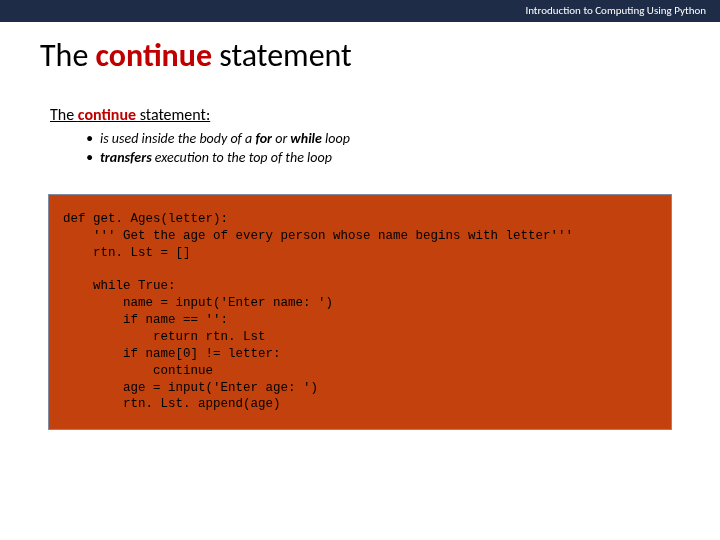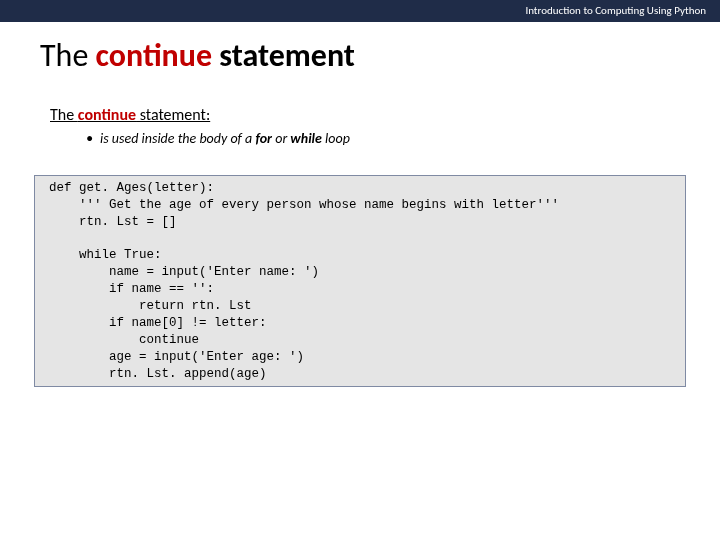--- a/index.html
+++ b/index.html
@@ -25,21 +25,21 @@
   .main-title {
     font-size: 32px;
     font-weight: normal;
     color: #000;
   }
   .main-title .kw {
     color: #c00000;
     font-weight: bold;
   }
   .main-title .bold {
-    font-weight: bold;
+    font-weight: normal;
     color: #000;
   }
   .content {
     padding: 20px 74px 0 50px;
   }
   .sub-heading {
     font-size: 16px;
     color: #000;
     margin-bottom: 6px;
     text-decoration: underline;
@@ -65,24 +65,24 @@
     padding-left: 14px;
   }
   .bullets li::before {
     content: "•";
     position: absolute;
     left: 0;
     color: #000;
   }
   .bullets b { font-weight: bold; }
   .code-box {
-    margin: 0 34px;
-    background: #e5e5e5;
+    margin: 0 48px;
+    background: #c2410c;
     border: 1px solid #7f8aa3;
-    padding: 4px 14px;
+    padding: 16px 14px;
     font-family: "Courier New", monospace;
     font-size: 12.5px;
     line-height: 1.35;
     white-space: pre;
     color: #000;
   }
 </style>
 </head>
 <body>
 
@@ -98,20 +98,23 @@
 
 <div class="content">
   <div class="sub-heading">
     <span class="nb">The </span><span class="kw">continue</span><span class="nb"> statement:</span>
   </div>
 
   <ul class="bullets">
     <li>
       <span>is used inside the body of a </span><b>for</b><span> or </span><b>while</b><span> loop</span>
     </li>
+    <li>
+      <b>transfers</b><span> execution to the top of the loop</span>
+    </li>
   </ul>
 </div>
 
 <div class="code-box">def get. Ages(letter):
     ''' Get the age of every person whose name begins with letter'''
     rtn. Lst = []
 
     while True:
         name = input('Enter name: ')
         if name == '':

